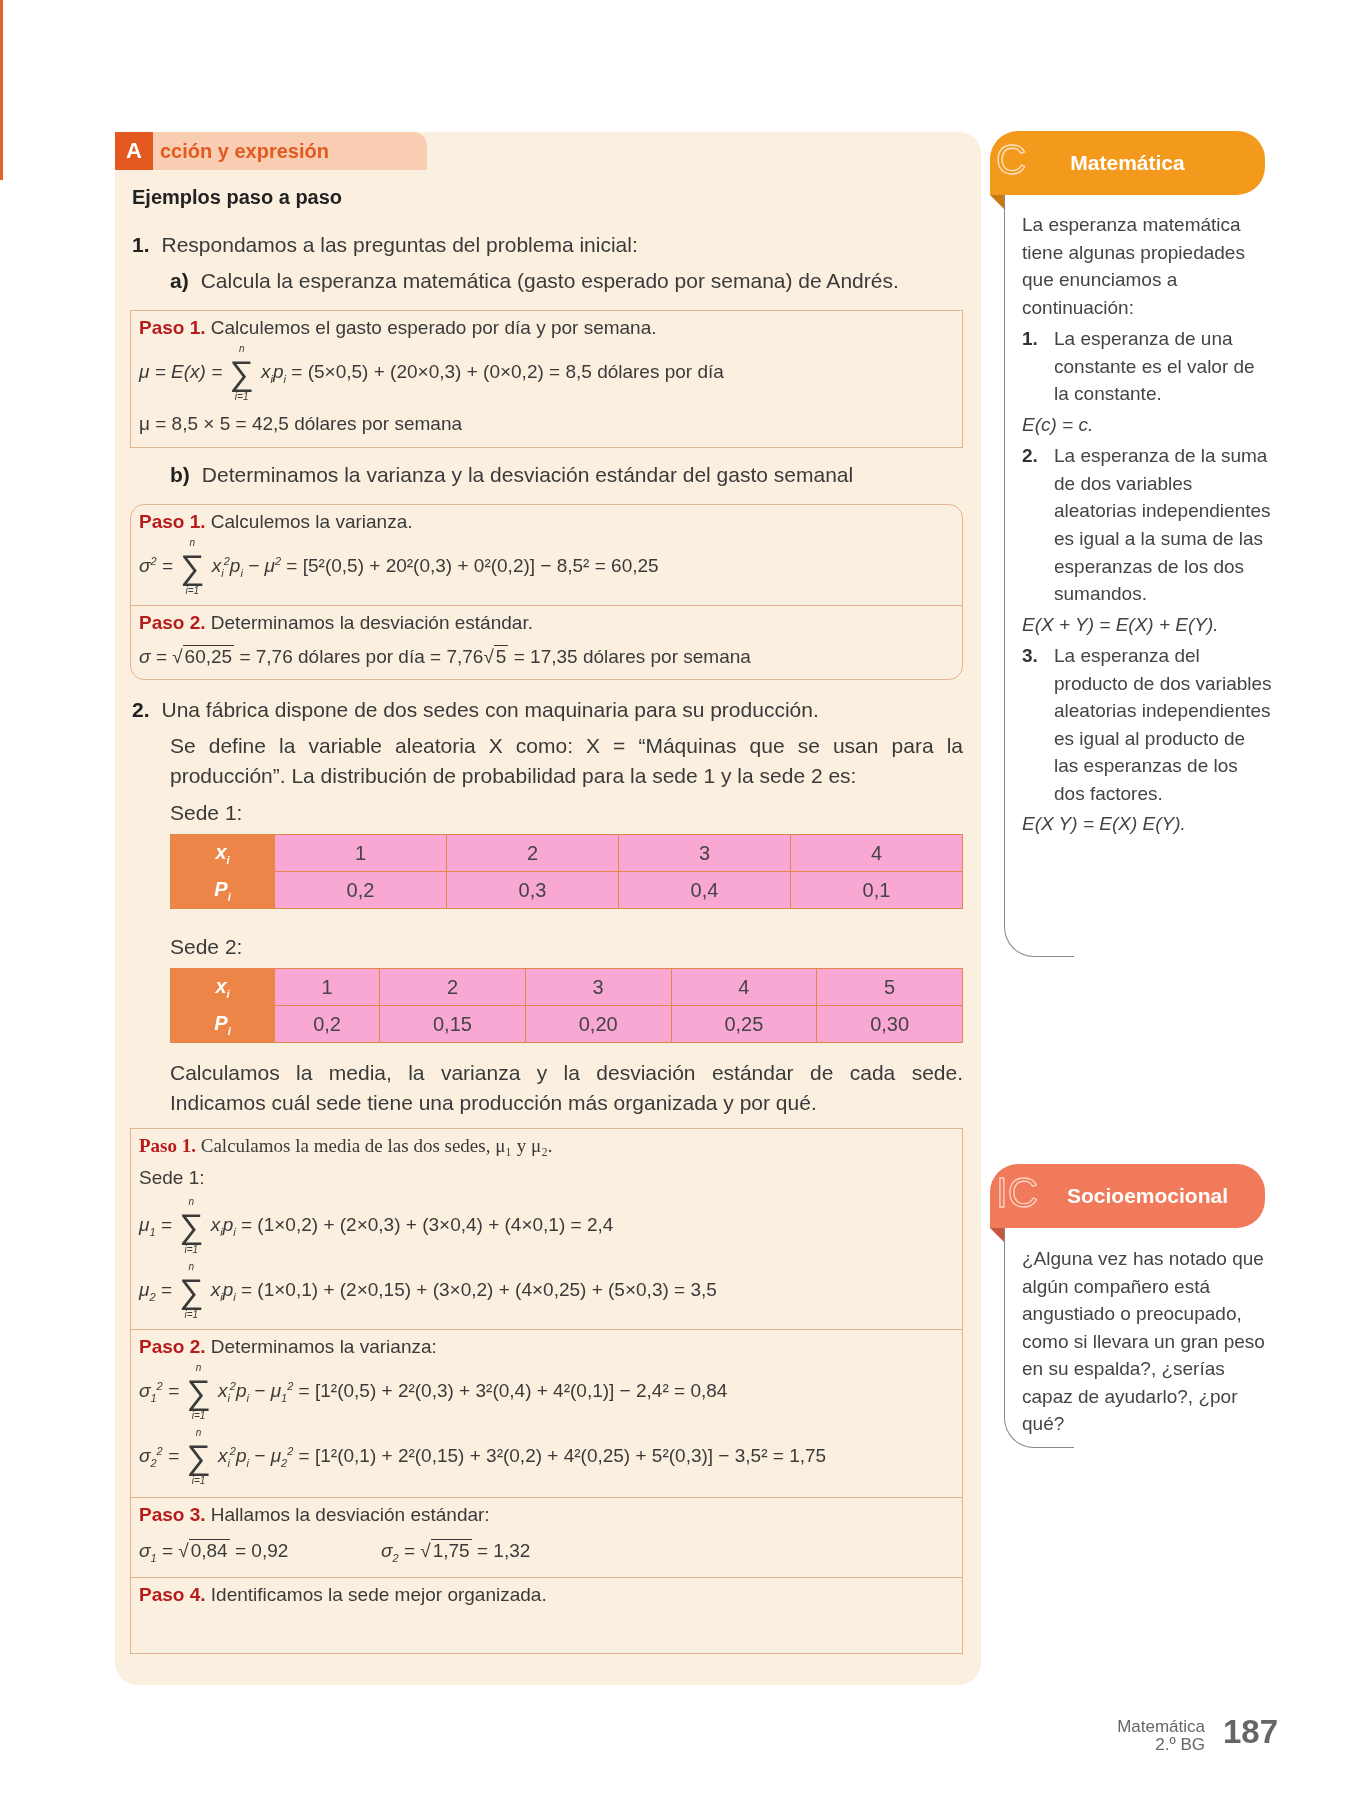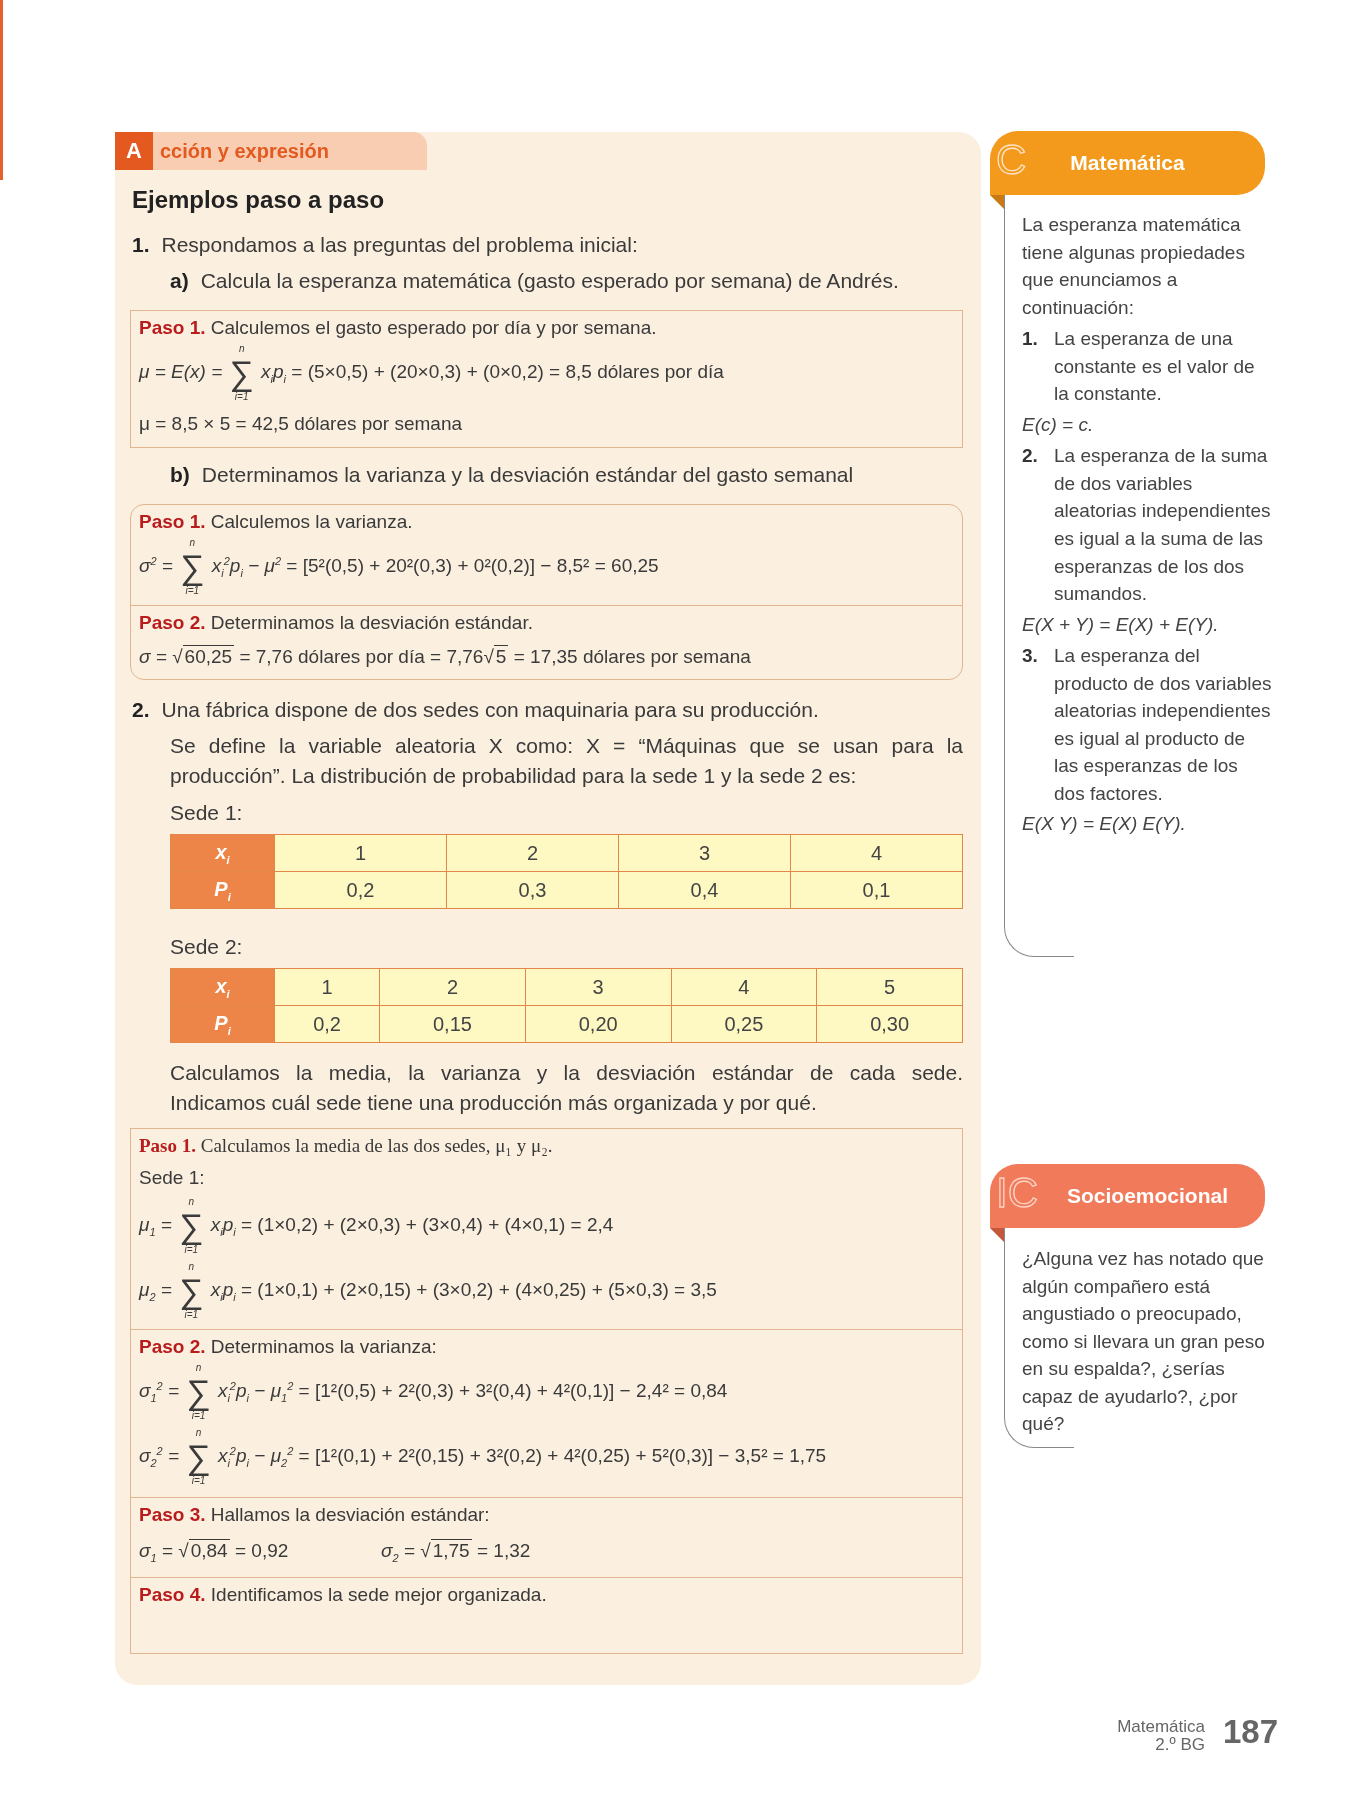--- a/index.html
+++ b/index.html
@@ -16,40 +16,40 @@
   .section-tab {
     position: absolute; left: 115px; top: 132px; width: 312px; height: 38px;
     background: #f8cdb2; border-radius: 0 14px 0 0; display: flex; align-items: center;
   }
   .section-tab .letter {
     width: 38px; height: 38px; background: #e3591f; color: #fff; font-weight: bold;
     font-size: 22px; display: flex; align-items: center; justify-content: center;
   }
   .section-tab .rest { color: #e3591f; font-weight: bold; font-size: 20px; margin-left: 7px; }
 
-  .subtitle { position: absolute; left: 132px; top: 186px; font-size: 24px; font-weight: bold; color: #222; }
+  .subtitle { position: absolute; left: 132px; top: 186px; font-size: 20px; font-weight: bold; color: #222; }
 
   .txt { position: absolute; font-size: 21px; color: #3a3a3a; line-height: 1.25; }
   .num { font-weight: bold; color: #222; margin-right: 12px; }
 
   .stepbox { position: absolute; left: 130px; width: 833px; border: 1.5px solid #e2b48f; }
   .stepbox .row { border-top: 1.5px solid #e2b48f; position: relative; }
   .stepbox .row:first-child { border-top: none; }
   .paso { color: #b91c1c; font-weight: bold; margin-top: 10px; }
   .line { position: absolute; left: 8px; font-size: 19px; color: #3a3a3a; white-space: nowrap; }
   .math { font-style: italic; }
   sup, sub { font-size: 11px; }
 
   .sigma { display: inline-block; position: relative; font-size: 34px; font-style: normal; vertical-align: middle; line-height: 1; margin: 0 2px; }
   .sigma .top { position: absolute; top: -12px; left: 50%; transform: translateX(-50%); font-size: 10px; font-style: italic; }
   .sigma .bot { position: absolute; bottom: -12px; left: 50%; transform: translateX(-50%); font-size: 10px; font-style: italic; white-space: nowrap; }
   .sqrt { border-top: 1.3px solid #3a3a3a; padding: 0 2px; }
 
   
-  table.dist { position: absolute; border-collapse: collapse; background: #fef9c3; }
+  table.dist { position: absolute; border-collapse: collapse; background: #f9a8d4; }
   table.dist td { border: 1.5px solid #e2864a; height: 37px; text-align: center; font-size: 20px; color: #444; }
   table.dist td.hd { background: #ee8548; color: #fff; font-style: italic; font-weight: bold; width: 104px; }
 
   
   .side-head {
     position: absolute; left: 990px; width: 275px; height: 64px; border-radius: 28px 28px 28px 0;
     display: flex; align-items: center; justify-content: center; color: #fff; font-weight: bold; font-size: 21px;
   }
   .side-head .deco { position: absolute; left: 6px; top: 8px; font-size: 42px; color: transparent; -webkit-text-stroke: 1.3px #fde2c4; font-weight: normal; line-height: 1; }
   .side-frame { position: absolute; left: 1004px; width: 70px; border-left: 1.5px solid #888; border-bottom: 1.5px solid #888; border-radius: 0 0 0 30px; }

